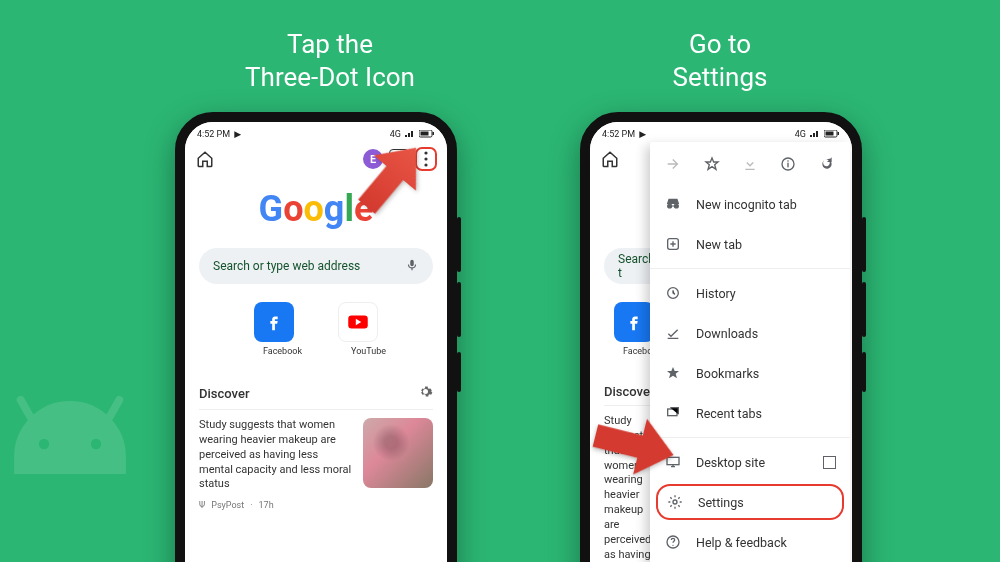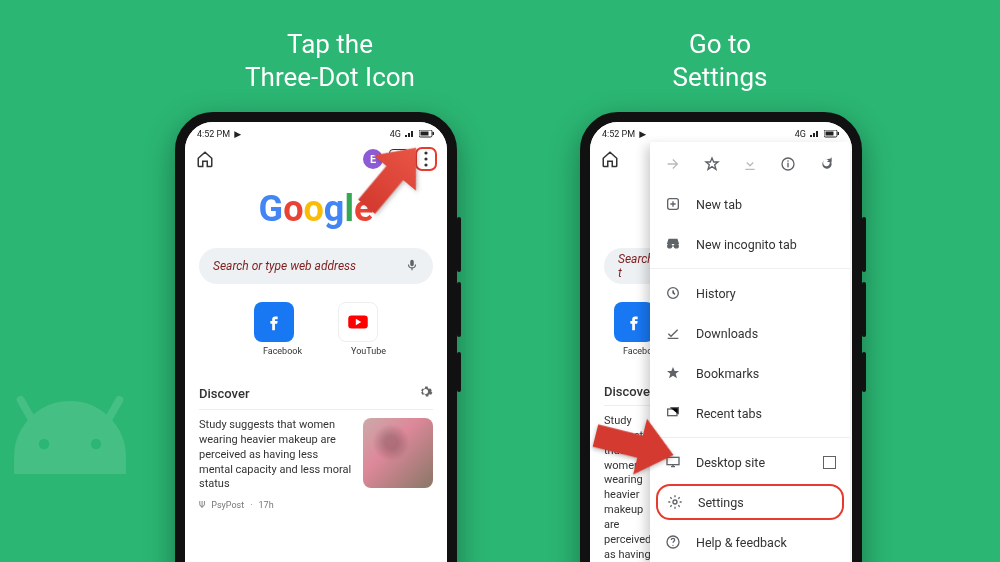--- a/index.html
+++ b/index.html
@@ -49,21 +49,21 @@
   .tab-count { width: 20px; height: 20px; border: 1.6px solid #333; border-radius: 4px; font-size: 11px; font-weight: 600; display: flex; align-items: center; justify-content: center; color: #333; }
   .three-dot { width: 22px; height: 24px; display: flex; align-items: center; justify-content: center; border-radius: 6px; }
   .three-dot svg circle { fill: #333; }
   .highlight-red { border: 2px solid #e63b2e; border-radius: 7px; }
 
   .logo-row { text-align: center; margin-top: 12px; }
   .google-logo span { font: 700 36px 'Product Sans', Roboto, sans-serif; }
   .g1 { color:#4285F4;} .g2{color:#EA4335;} .g3{color:#FBBC05;} .g4{color:#4285F4;} .g5{color:#34A853;} .g6{color:#EA4335;}
 
   .search-bar { margin: 18px 14px 0; height: 36px; background: #eef1f4; border-radius: 20px; display: flex; align-items: center; padding: 0 14px; justify-content: space-between; }
-  .search-bar .ph { color: #7f1d1d; font-size: 12px; font-style: italic; }
+  .search-bar .ph { color: #14532d; font-size: 12px; }
   .mic svg { width: 14px; height: 14px; }
 
   .shortcuts { display: flex; justify-content: center; gap: 28px; margin-top: 18px; }
   .sc { text-align: right; width: 56px; }
   .sc .icon { width: 40px; height: 40px; margin: 0 auto; border-radius: 8px; display:flex; align-items:center; justify-content:center; font-size: 22px; color: #fff; }
   .sc .label { font-size: 9px; color: #333; margin-top: 4px; }
   .fb { background:#1877F2;} .yt{background:#fff; border:1px solid #eee;} .ig{background:linear-gradient(45deg,#fdc468,#d6249f,#285AEB);}
 
   .discover { display:flex; justify-content:space-between; align-items:center; margin: 28px 14px 6px; }
   .discover h3 { font-size: 13px; font-weight: 500; color:#333; }
@@ -303,33 +303,33 @@
           </span>
         <span class="ti">
             <svg width="16" height="16" viewBox="0 0 24 24">
               <path fill="#5f6368" d="M12 5a7 7 0 106.3 4H16a5 5 0 11-1.5-2.5L12 9h7V2l-2.2 2.2A7 7 0 0012 5z"></path>
             </svg>
           </span>
       </div>
       <div class="mi">
           <span class="ico">
             <svg width="16" height="16" viewBox="0 0 24 24">
+              <path fill="#5f6368" d="M4 11h16l-2-6H6zM7 18a3 3 0 100-6 3 3 0 000 6zm10 0a3 3 0 100-6 3 3 0 000 6zM9 15h6" stroke="#5f6368" stroke-width="1.8"></path>
+            </svg>
+          </span>
+          <span>New incognito tab</span>
+        </div>
+      <div class="mi">
+          <span class="ico">
+            <svg width="16" height="16" viewBox="0 0 24 24">
               <rect x="4" y="4" width="16" height="16" rx="3" fill="none" stroke="#5f6368" stroke-width="2"></rect>
               <path stroke="#5f6368" stroke-width="2" d="M12 8v8M8 12h8"></path>
             </svg>
           </span>
           <span>New tab</span>
-        </div>
-      <div class="mi">
-          <span class="ico">
-            <svg width="16" height="16" viewBox="0 0 24 24">
-              <path fill="#5f6368" d="M4 11h16l-2-6H6zM7 18a3 3 0 100-6 3 3 0 000 6zm10 0a3 3 0 100-6 3 3 0 000 6zM9 15h6" stroke="#5f6368" stroke-width="1.8"></path>
-            </svg>
-          </span>
-          <span>New incognito tab</span>
         </div>
       <div class="sep"></div>
       <div class="mi">
           <span class="ico">
             <svg width="16" height="16" viewBox="0 0 24 24">
               <circle cx="12" cy="12" r="8" fill="none" stroke="#5f6368" stroke-width="2"></circle>
               <path stroke="#5f6368" stroke-width="2" d="M12 8v4l3 2"></path>
             </svg>
           </span>
           <span>History</span>

